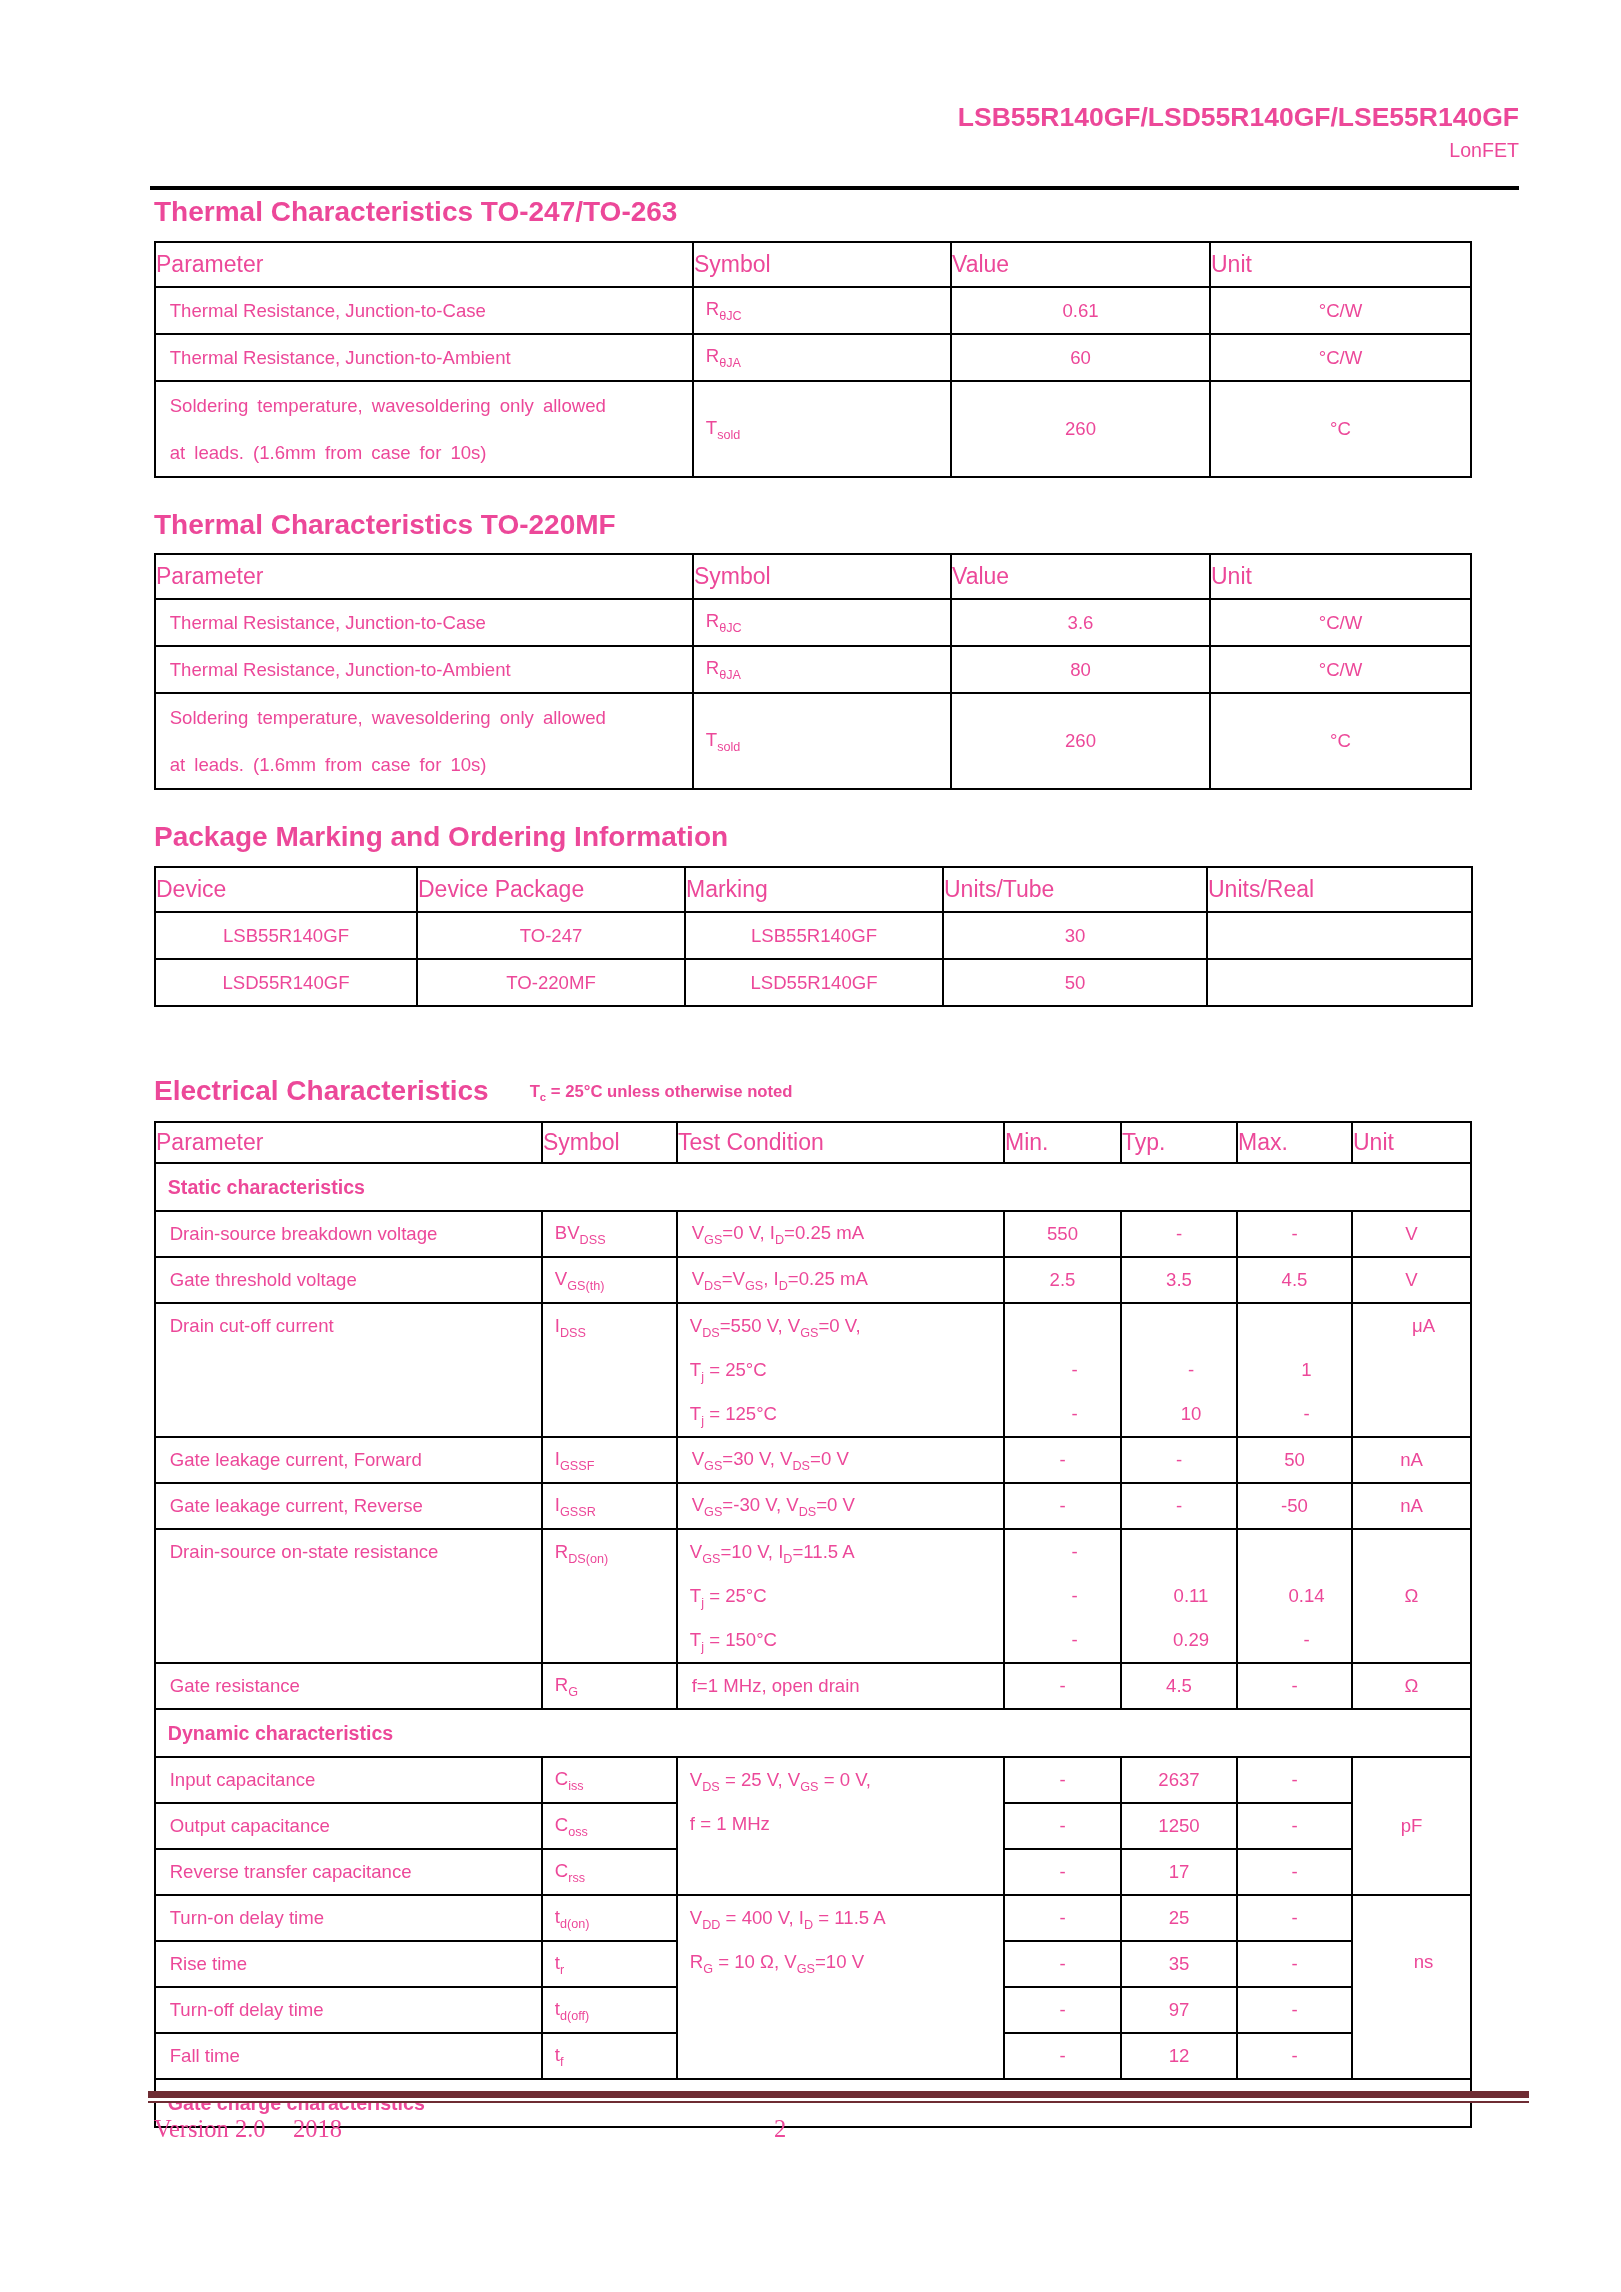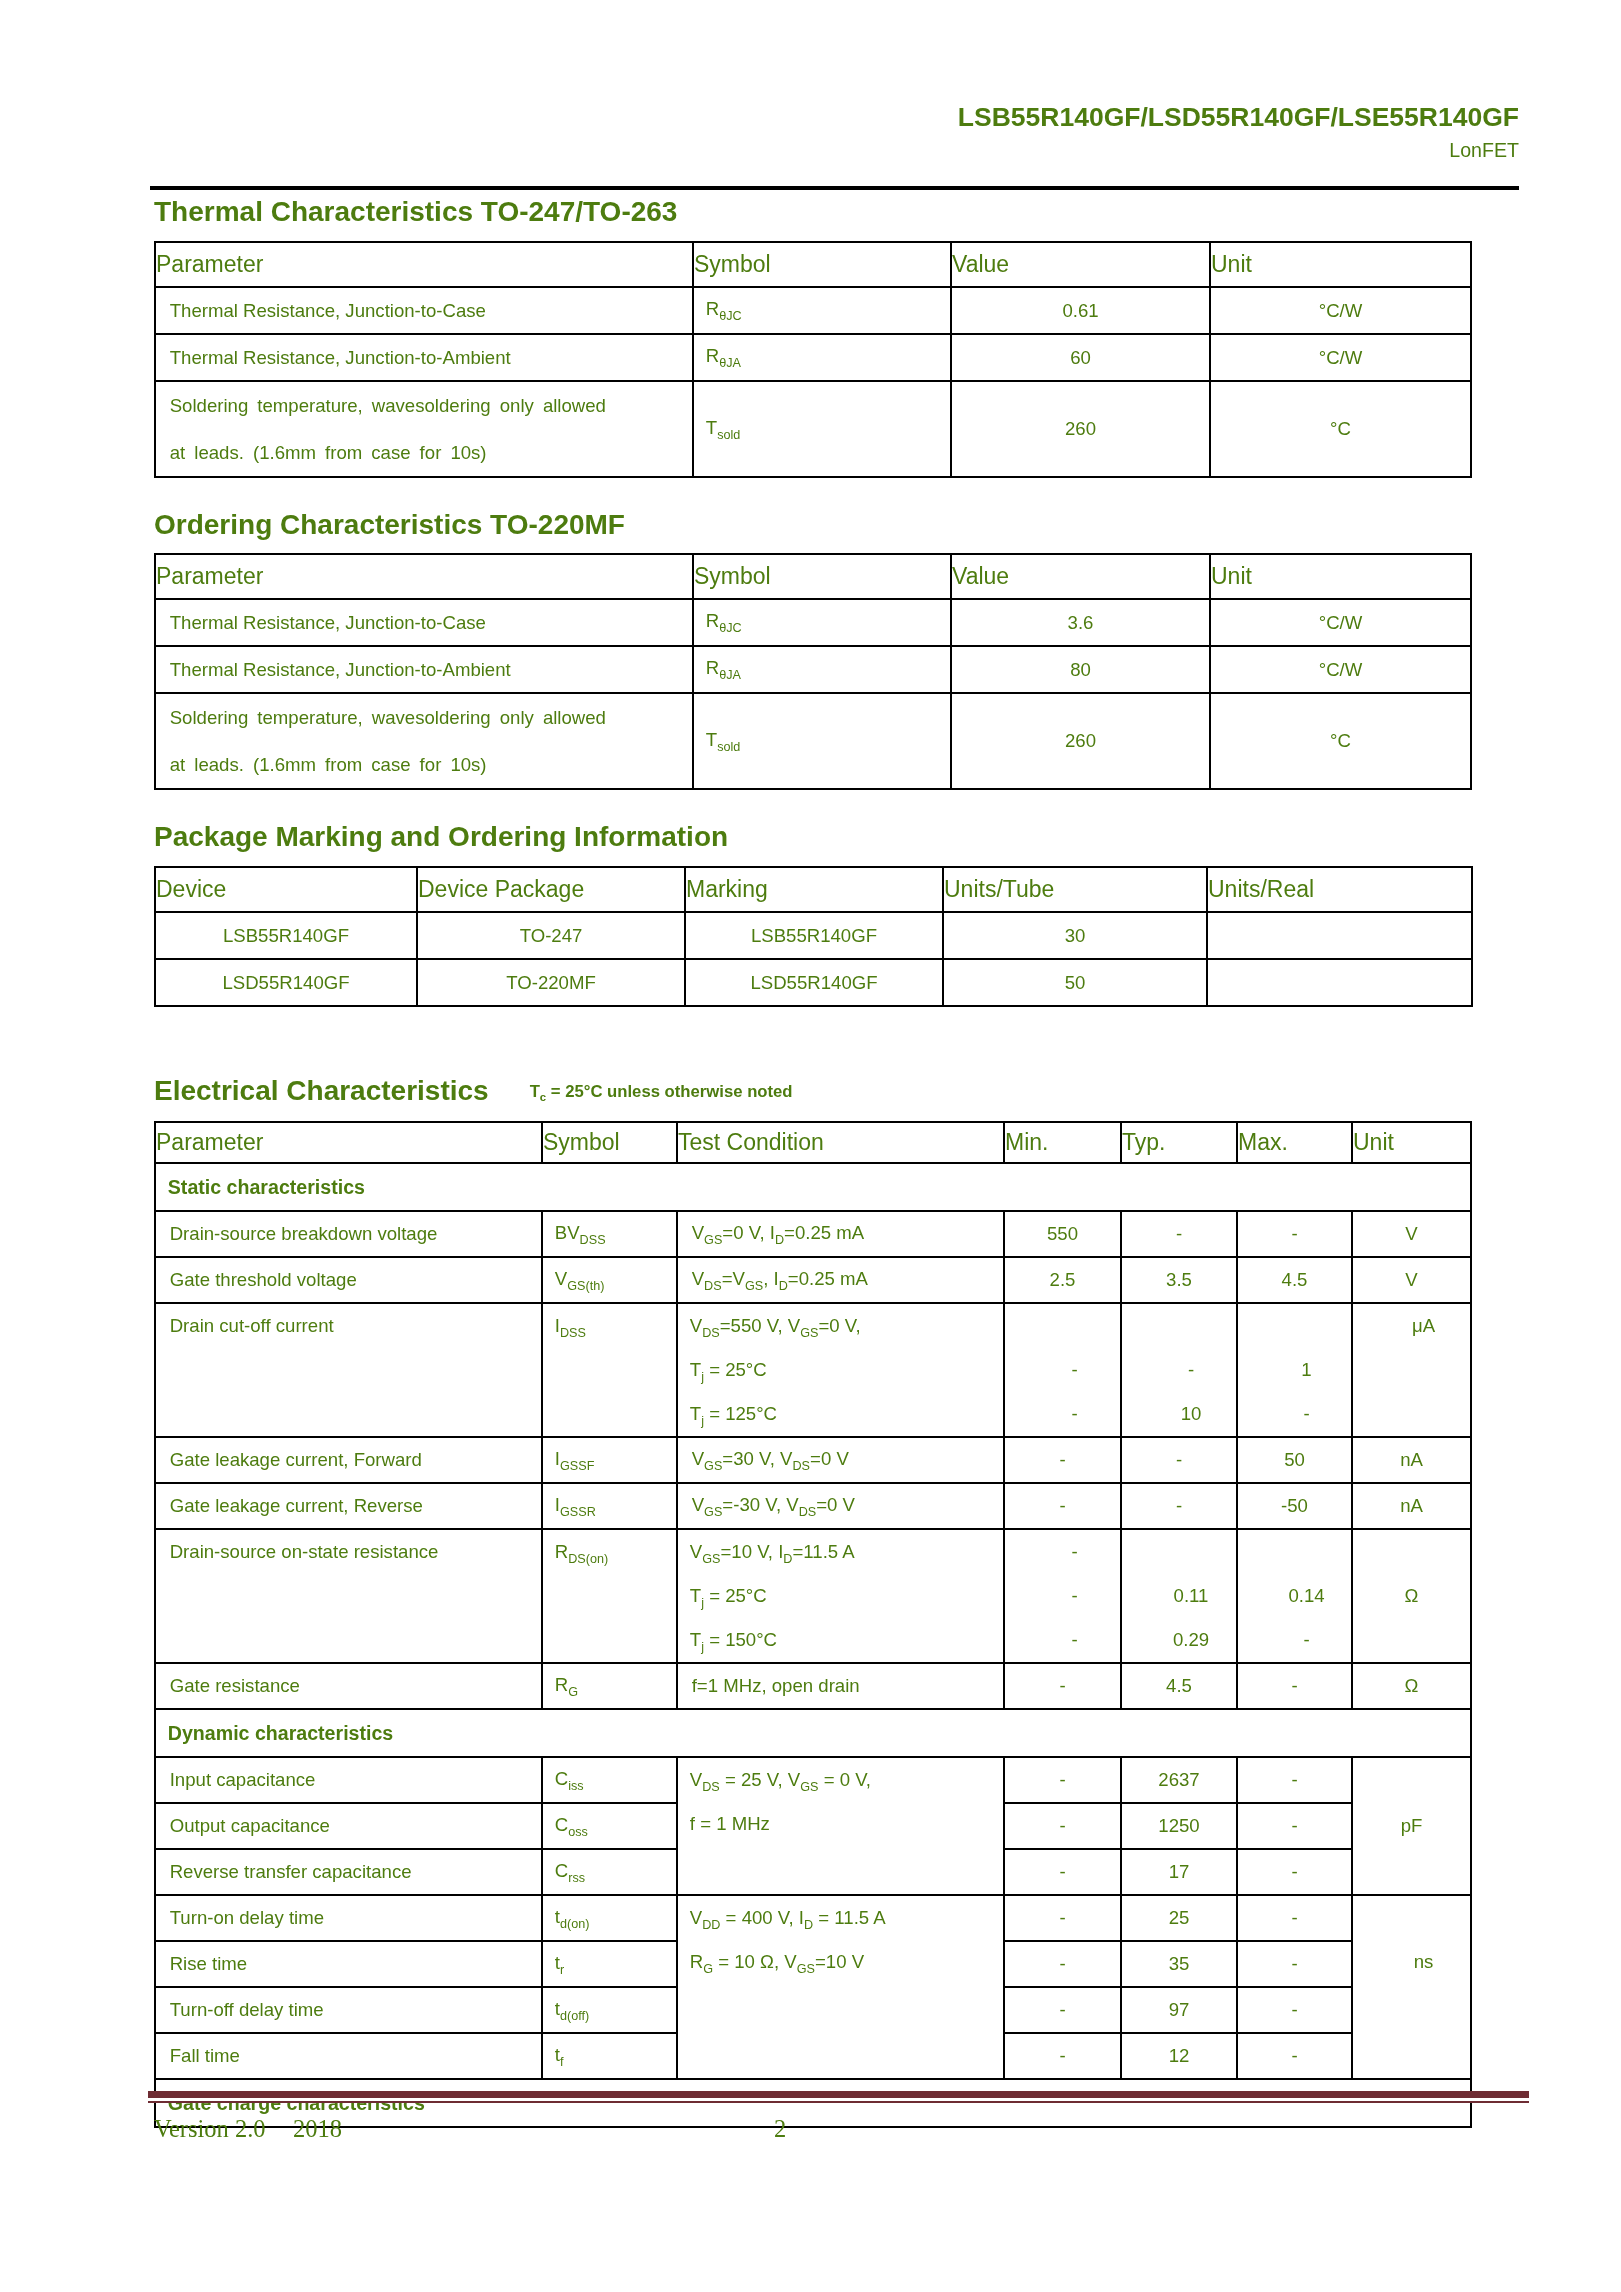--- a/index.html
+++ b/index.html
@@ -2,21 +2,21 @@
 <html><head>
 <meta charset="utf-8">
 <style>
   html,body { margin:0; padding:0; background:#e9e9e9; }
   .page {
     position: relative;
     width: 1621px; height: 2293px;
     margin: 0 auto;
     background: #ffffff;
     font-family: "Liberation Sans", sans-serif;
-    color: #4d7c0f;
+    color: #ec4899;
   }
   
   .doc-header { position:absolute; top:102px; left:154px; width:1365px; text-align:right; }
   .part-title { font-size:26.5px; font-weight:bold; letter-spacing:0; }
   .family     { font-size:19.6px; margin-top:5.9px; }
   .header-rule { position:absolute; top:186px; left:150px; width:1369px; height:3.9px; background:#000; }
 
   
   .sec-title { position:absolute; left:154px; font-size:28px; font-weight:bold; white-space:nowrap; }
   .sec-note  { font-size:16.7px; font-weight:600; margin-left:41px; vertical-align:2.9px; }
@@ -95,21 +95,21 @@
     </tr>
     <tr class="tall">
       <td class="left twolines">Soldering temperature, wavesoldering only allowed<br>at leads. (1.6mm from case for 10s)</td>
       <td class="sym">T<sub>sold</sub></td>
       <td>260</td>
       <td>°C</td>
     </tr>
   </tbody>
     </table>
 
-  <div class="sec-title" style="top:509px;">Ordering Characteristics TO-220MF</div>
+  <div class="sec-title" style="top:509px;">Thermal Characteristics TO-220MF</div>
   <table class="dtable" style="top:553px;">
     <colgroup>
         <col style="width:538px">
         <col style="width:258px">
         <col style="width:259px">
         <col style="width:261px">
       </colgroup>
     <tbody>
         <tr>
       <th>Parameter</th>

